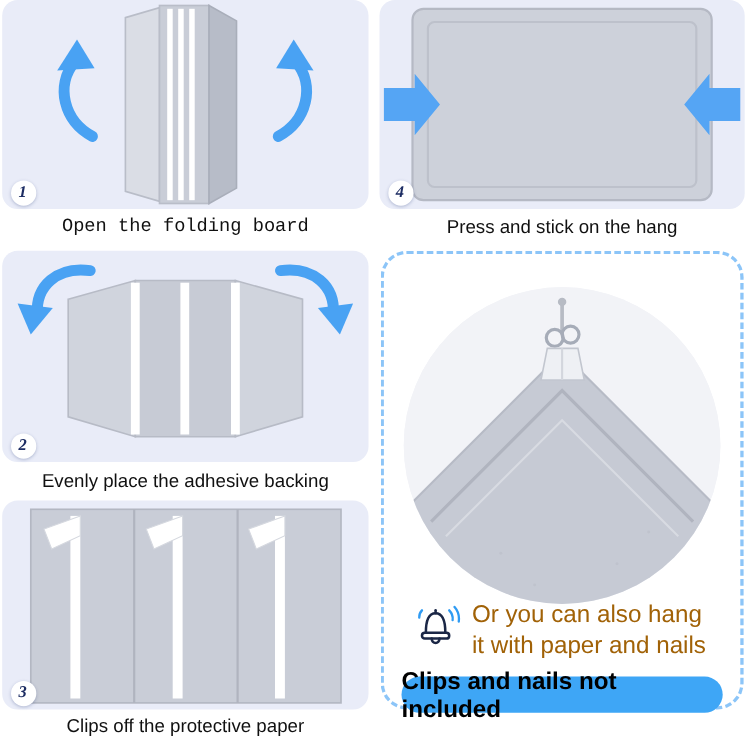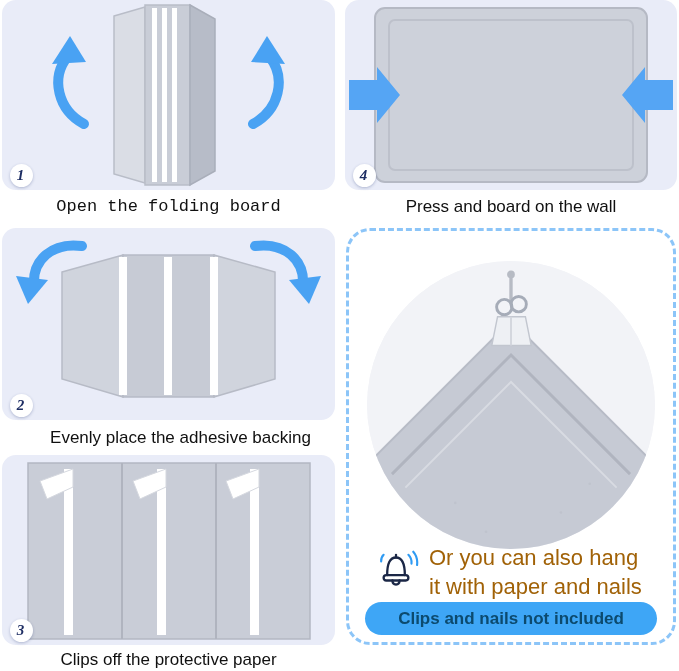--- a/index.html
+++ b/index.html
@@ -18,38 +18,38 @@
     background:#fff;box-shadow:0 1px 3px rgba(40,60,120,.3);
     display:flex;align-items:center;justify-content:center;
   }
   .badge .num{
     font-family:"Liberation Serif",serif;font-style:italic;font-weight:bold;
     font-size:15px;color:#1d2d63;transform:translateX(-1px);
   }
   .caption{position:absolute;margin:0;width:333px;text-align:center;font-size:17px;color:#101010;}
   #c1{left:2px;top:197px;font-family:Liberation Mono, monospace;}
   #c4{left:345px;top:197px;width:332px;}
-  #c2{left:14px;top:428px;}
+  #c2{left:2px;top:428px;}
   #c3{left:2px;top:650px;}
   .tipbox{
     position:absolute;left:346px;top:228px;width:330px;height:417px;box-sizing:border-box;
     border:3px dashed #8cc5f8;border-radius:24px;
   }
   .photo{
     position:absolute;left:50%;transform:translateX(-50%);top:30px;width:288px;height:288px;
     border-radius:50%;overflow:hidden;background:#f2f3f7;
   }
   .photo svg{display:block;width:100%;height:100%;}
   .tiprow{position:absolute;left:24px;top:312px;display:flex;align-items:flex-start;gap:10px;width:290px;}
   .bell{width:46px;height:44px;flex:none;margin-top:4px;}
   .tiptext{font-size:22px;line-height:1.32;color:#a16207;}
   .tiptext span{display:block;}
   .pill{
-    position:absolute;left:50%;transform:translateX(-50%);top:371px;width:292px;height:33px;
-    border-radius:17px;background:#3ea6f6;color:#0c4a6e;font-weight:bold;font-size:17px;
+    position:absolute;left:50%;transform:translateX(-50%);top:384px;width:292px;height:33px;
+    border-radius:17px;background:#3ea6f6;color:#000000;font-weight:bold;font-size:22px;
     display:flex;align-items:center;justify-content:center;
   }
 </style>
 </head>
 <body>
 
 <div class="sheet">
 
   <section class="panel" id="p1">
     <svg class="illus" viewBox="0 0 333 190" aria-hidden="true">
@@ -74,21 +74,21 @@
     <svg class="illus" viewBox="0 0 332 190" aria-hidden="true">
       <rect x="30" y="8" width="272" height="174" rx="10" fill="#cdd1da" stroke="#b5b9c4" stroke-width="2"></rect>
       <rect x="44" y="20" width="244" height="150" rx="6" fill="none" stroke="#bdc1cb" stroke-width="2"></rect>
       <polygon points="4,80 32,80 32,67 55,95 32,123 32,110 4,110" fill="#55a5f4"></polygon>
       <polygon points="328,80 300,80 300,67 277,95 300,123 300,110 328,110" fill="#55a5f4"></polygon>
     </svg>
     <span class="badge">
         <span class="num">4</span>
       </span>
   </section>
-  <p class="caption" id="c4">Press and board on the wall</p>
+  <p class="caption" id="c4">Press and stick on the hang</p>
 
   <section class="panel" id="p2">
     <svg class="illus" viewBox="0 0 333 192" aria-hidden="true">
       <path d="M 80 18 C 50 14, 30 32, 32 58" stroke="#49a2f3" stroke-width="10" fill="none" stroke-linecap="round"></path>
       <polygon points="14,48 46,52 26,76" fill="#49a2f3"></polygon>
       <path d="M 253 18 C 283 14, 303 32, 301 58" stroke="#49a2f3" stroke-width="10" fill="none" stroke-linecap="round"></path>
       <polygon points="319,48 287,52 307,76" fill="#49a2f3"></polygon>
       <polygon points="60,44 121,27 121,169 60,151" fill="#d0d4dd" stroke="#b7bbc6" stroke-width="1.5"></polygon>
       <polygon points="121,27 212,27 212,169 121,169" fill="#c7cbd5" stroke="#b7bbc6" stroke-width="1.5"></polygon>
       <polygon points="212,27 273,44 273,151 212,169" fill="#d0d4dd" stroke="#b7bbc6" stroke-width="1.5"></polygon>

